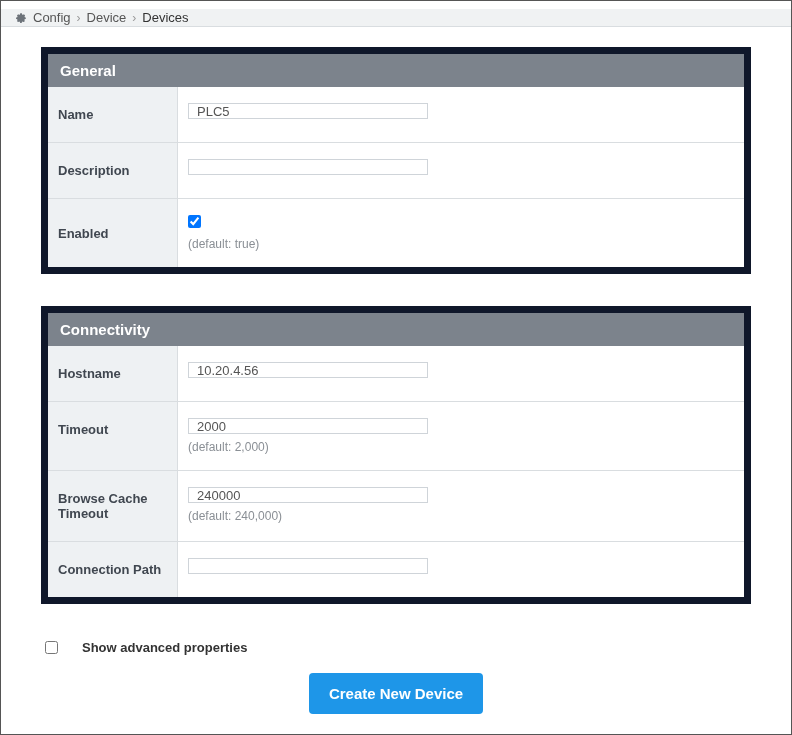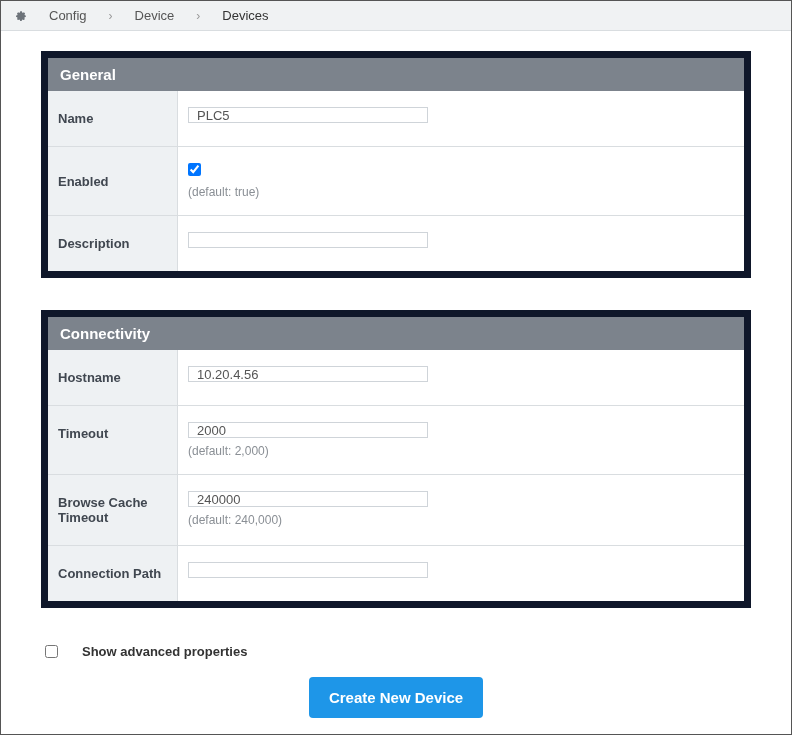--- a/index.html
+++ b/index.html
@@ -8,25 +8,26 @@
       font-size: 13px;
       background: #fff;
       width: 792px;
       height: 735px;
       border: 1px solid #555;
       color: #333;
     }
     .breadcrumb {
       background: #f0f2f3;
       border-bottom: 1px solid #d9dde0;
-      padding: 7px 14px;
+      padding: 1px 14px;
       display: flex;
       align-items: center;
-      gap: 22px;
+      gap: 6px;
       color: #555;
+      margin-top: 8px;
     }
     .breadcrumb .gear {
       width: 12px; height: 12px;
       display: inline-flex;
     }
     .breadcrumb .sep { color: #999; font-size: 12px; }
     .breadcrumb .crumb { color: #555; }
     .breadcrumb .crumb.current { font-weight: 400; color: #333; }
     .content { padding: 20px 40px 24px 40px; }
     .panel {
@@ -130,31 +131,31 @@
     <div class="panel-header">General</div>
 
     <div class="row">
       <div class="label-cell v-center">Name</div>
       <div class="value-cell">
         <input type="text" value="PLC5" style="">
       </div>
     </div>
 
     <div class="row">
+      <div class="label-cell v-center">Description</div>
+      <div class="value-cell">
+        <input type="text" value="" style="">
+      </div>
+    </div>
+
+    <div class="row">
       <div class="label-cell v-center">Enabled</div>
       <div class="value-cell">
         <input type="checkbox" checked="" style="">
         <div class="hint">(default: true)</div>
-      </div>
-    </div>
-
-    <div class="row">
-      <div class="label-cell v-center">Description</div>
-      <div class="value-cell">
-        <input type="text" value="" style="">
       </div>
     </div>
   </div>
 
   <div class="panel">
     <div class="panel-header">Connectivity</div>
 
     <div class="row">
       <div class="label-cell v-center">Hostname</div>
       <div class="value-cell">

